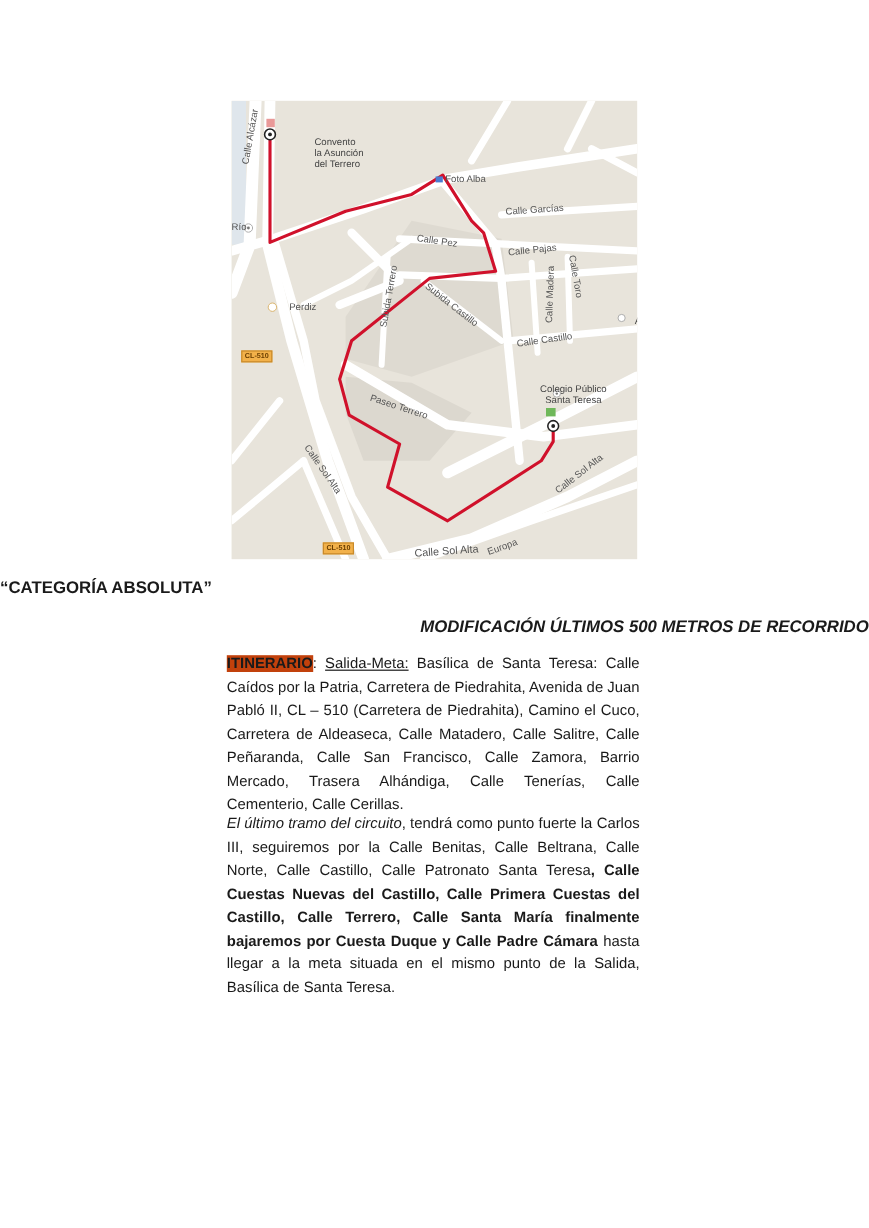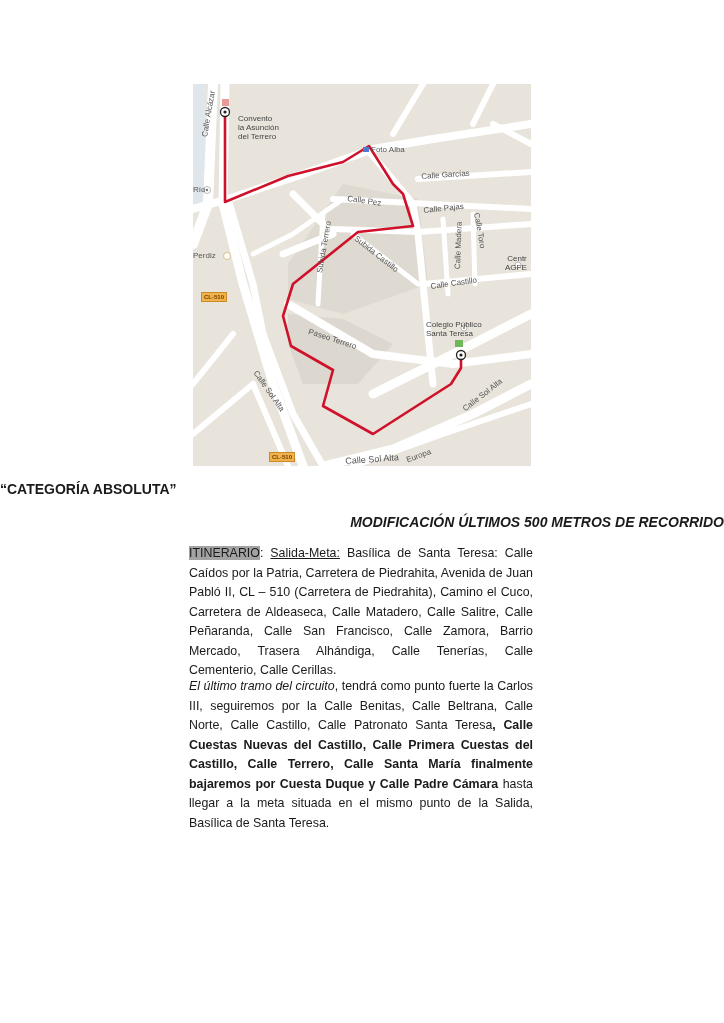--- a/index.html
+++ b/index.html
@@ -3,32 +3,32 @@
   <meta charset="utf-8">
   <style>
     html, body { margin: 0; padding: 0; background: #ffffff; }
     body { width: 724px; height: 1023px; position: relative; overflow: hidden;
            font-family: "Liberation Sans", "DejaVu Sans", sans-serif; color: #1a1a1a; }
     .map { position: absolute; left: 193px; top: 84px; width: 338px; height: 382px;
            background: #e9e5dc; overflow: hidden; }
     .map svg { position: absolute; left: 0; top: 0; }
     .maplabel { position: absolute; font-size: 8px; color: #555; white-space: nowrap;
                 font-family: "Liberation Sans", sans-serif; transform-origin: left top; }
-    .maplabel.poi { color: #444; line-height: 9px; }
+    .maplabel.poi { color: #444; line-height: 9px; margin-left: 24px; }
     .roadshield { position: absolute; background: #f2b14a; border: 1px solid #c98a2a;
                   font-size: 6px; color: #6a3e00; padding: 0 2px; line-height: 8px; font-weight: bold; }
     .title1 { position: absolute; left: 0; width: 604px; top: 481px; text-align: left;
               font-weight: bold; font-size: 14px; }
     .title2 { position: absolute; left: 0; width: 724px; top: 514px; text-align: right;
               font-weight: bold; font-style: italic; font-size: 14px; }
     .para { position: absolute; left: 189px; width: 344px; font-size: 12.4px; line-height: 19.5px;
             text-align: justify; }
     .p1 { top: 544px; }
     .p2 { top: 677px; }
-    .hl { background: #a3a3a3; font-weight: normal; }
+    .hl { background: #c2410c; font-weight: bold; }
     .ul { text-decoration: underline; }
     .it { font-style: italic; }
     .bd { font-weight: bold; }
   </style>
 </head>
 <body>
 
 <div class="map">
   <svg width="338" height="382" viewBox="0 0 338 382">
 
@@ -97,24 +97,24 @@
   <span class="maplabel" style="left:260px;top:185px;transform:rotate(-88deg);">Calle Madera</span>
   <span class="maplabel" style="left:288px;top:128px;transform:rotate(80deg);">Calle Toro</span>
   <div class="maplabel poi" style="left:312px;top:170px;text-align:right;">
     <div>Centr</div>
     <div>AGFE</div>
   </div>
   <span class="maplabel" style="left:122px;top:188px;transform:rotate(-80deg);">Subida Terrero</span>
   <span class="maplabel" style="left:165px;top:150px;transform:rotate(38deg);">Subida Castillo</span>
   <span class="maplabel" style="left:237px;top:198px;transform:rotate(-8deg);">Calle Castillo</span>
   <span class="maplabel" style="left:0px;top:101px;">Río</span>
-  <span class="maplabel" style="left:0px;top:167px;">Perdiz</span>
+  <span class="maplabel" style="left:0px;top:167px;padding-left:48px;">Perdiz</span>
   <span class="roadshield" style="left:8px;top:208px;">CL-510</span>
   <span class="roadshield" style="left:76px;top:368px;">CL-510</span>
-  <div class="maplabel poi" style="left:233px;top:236px;">
+  <div class="maplabel poi" style="left:233px;top:236px;text-align:center;">
     <div>Colegio Público</div>
     <div>Santa Teresa</div>
   </div>
   <span class="maplabel" style="left:117px;top:243px;transform:rotate(18deg);">Paseo Terrero</span>
   <span class="maplabel" style="left:66px;top:285px;transform:rotate(55deg);">Calle Sol Alta</span>
   <span class="maplabel" style="left:268px;top:322px;transform:rotate(-38deg);">Calle Sol Alta</span>
   <span class="maplabel" style="left:152px;top:372px;transform:rotate(-4deg);font-size:9px;">Calle Sol Alta</span>
   <span class="maplabel" style="left:212px;top:372px;transform:rotate(-20deg);">Europa</span>
 </div>
 

